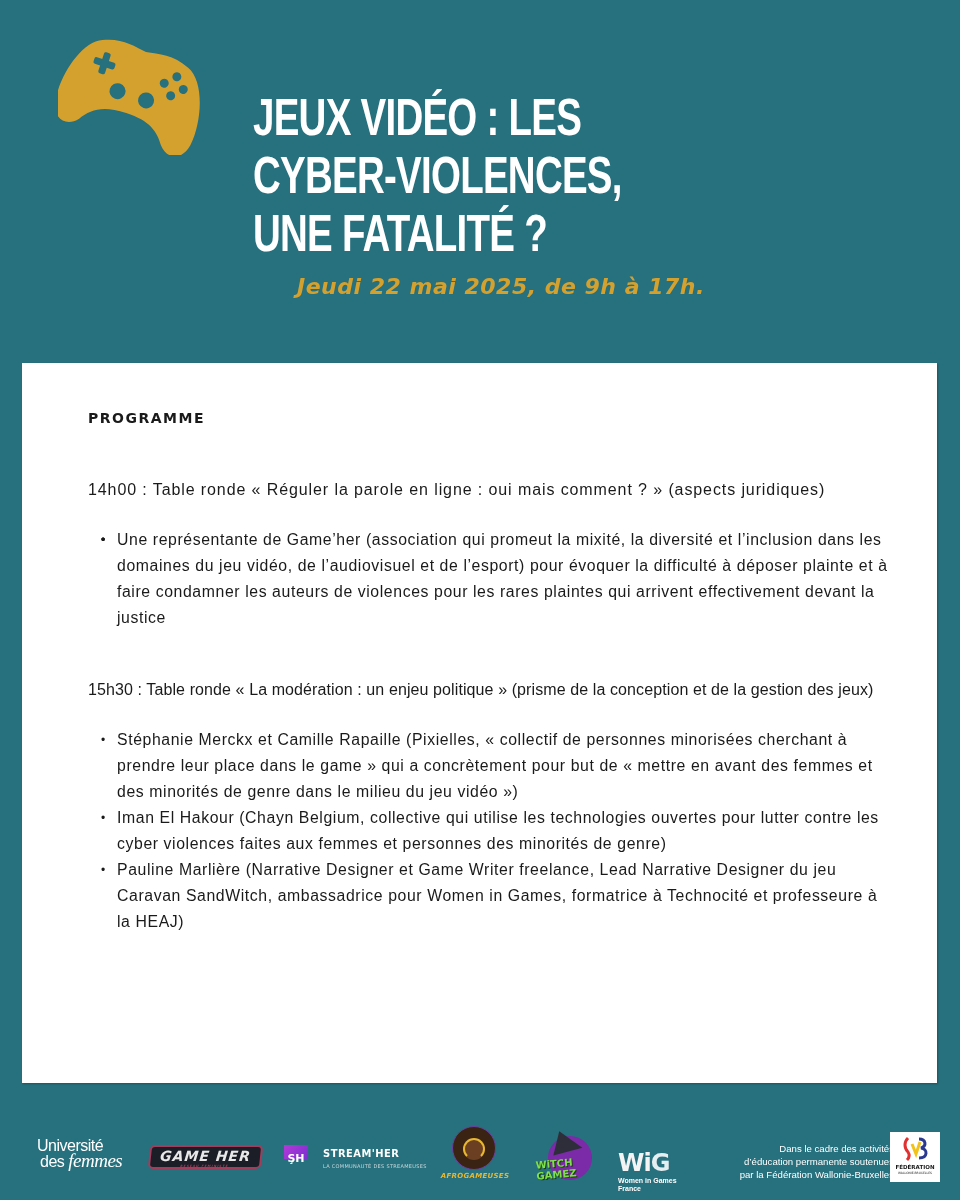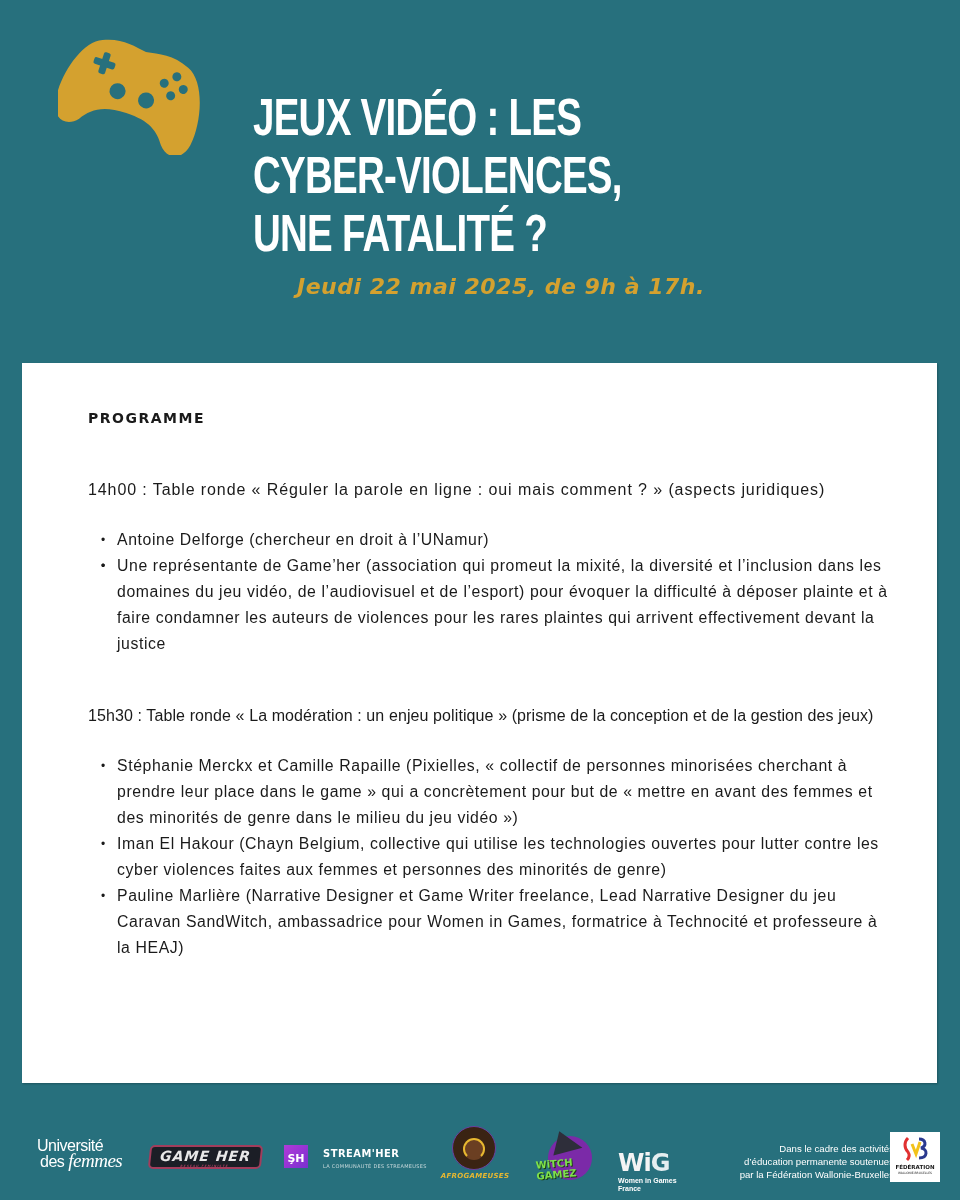--- a/index.html
+++ b/index.html
@@ -131,21 +131,21 @@
       line-height: 3px;
       color: #a23d5c;
     }
     .logo-streamher {
       left: 284px; top: 23px;
       height: 36px;
     }
     .sh-box {
       position: absolute;
       left: 0; top: 2px;
-      width: 24px; height: 23px;
+      width: 24px; height: 14px;
       background: linear-gradient(135deg, #b23ad8, #7a2fd0);
       color: #fff;
       font-family: "DejaVu Sans", sans-serif;
       font-weight: bold;
       font-size: 11px;
       line-height: 28px;
       text-align: center;
     }
     .sh-name {
       position: absolute;
@@ -308,21 +308,21 @@
 </h1>
 
 <div class="date">Jeudi 22 mai 2025, de 9h à 17h.</div>
 
 <div class="card">
   <div class="card-inner">
     <div class="section-title">PROGRAMME</div>
 
     <div class="session-heading">14h00 : Table ronde « Réguler la parole en ligne : oui mais comment ? » (aspects juridiques)</div>
     <ul class="speakers">
-      <li><span class="bullet">•</span><span>Antoine Delforge (chercheur en droit à l’UNamur)</span></li>
+      <li><span class="bullet">•</span></li>
       <li><span class="bullet">•</span></li>
       <li><span class="bullet">•</span><span>Une représentante de Game’her (association qui promeut la mixité, la diversité et l’inclusion dans les domaines du jeu vidéo, de l’audiovisuel et de l’esport) pour évoquer la difficulté à déposer plainte et à faire condamner les auteurs de violences pour les rares plaintes qui arrivent effectivement devant la justice</span></li>
     </ul>
 
     <div class="session-heading s2">15h30 : Table ronde « La modération : un enjeu politique » (prisme de la conception et de la gestion des jeux)</div>
     <ul class="speakers">
       <li><span class="bullet">•</span><span>Stéphanie Merckx et Camille Rapaille (Pixielles, « collectif de personnes minorisées cherchant à prendre leur place dans le game » qui a concrètement pour but de « mettre en avant des femmes et des minorités de genre dans le milieu du jeu vidéo »)</span></li>
       <li><span class="bullet">•</span><span>Iman El Hakour (Chayn Belgium, collective qui utilise les technologies ouvertes pour lutter contre les cyber violences faites aux femmes et personnes des minorités de genre)</span></li>
       <li><span class="bullet">•</span><span>Pauline Marlière (Narrative Designer et Game Writer freelance, Lead Narrative Designer du jeu Caravan SandWitch, ambassadrice pour Women in Games, formatrice à Technocité et professeure à la HEAJ)</span></li>
     </ul>

